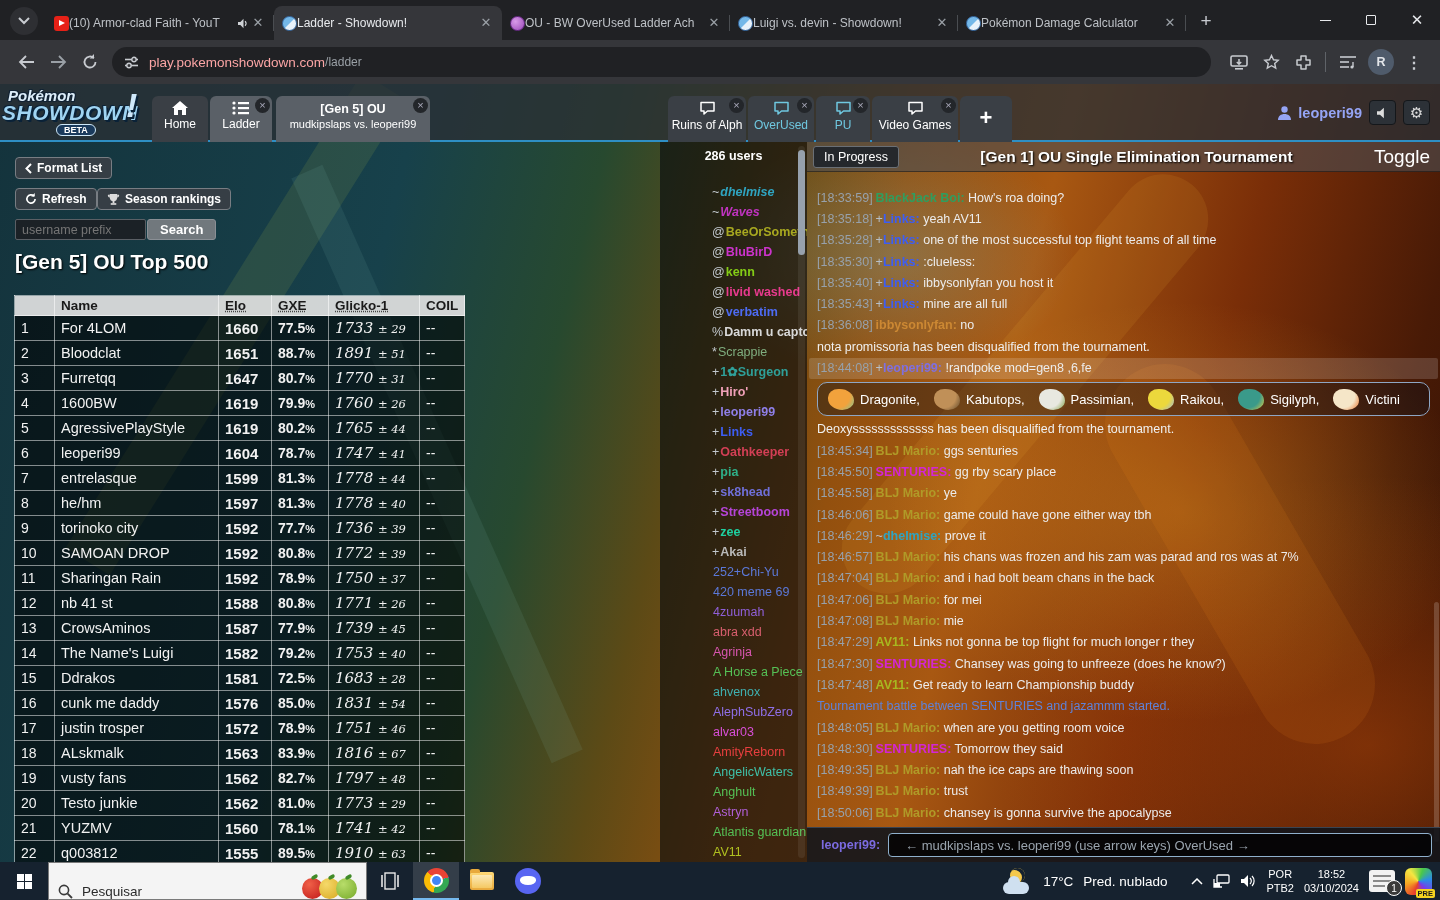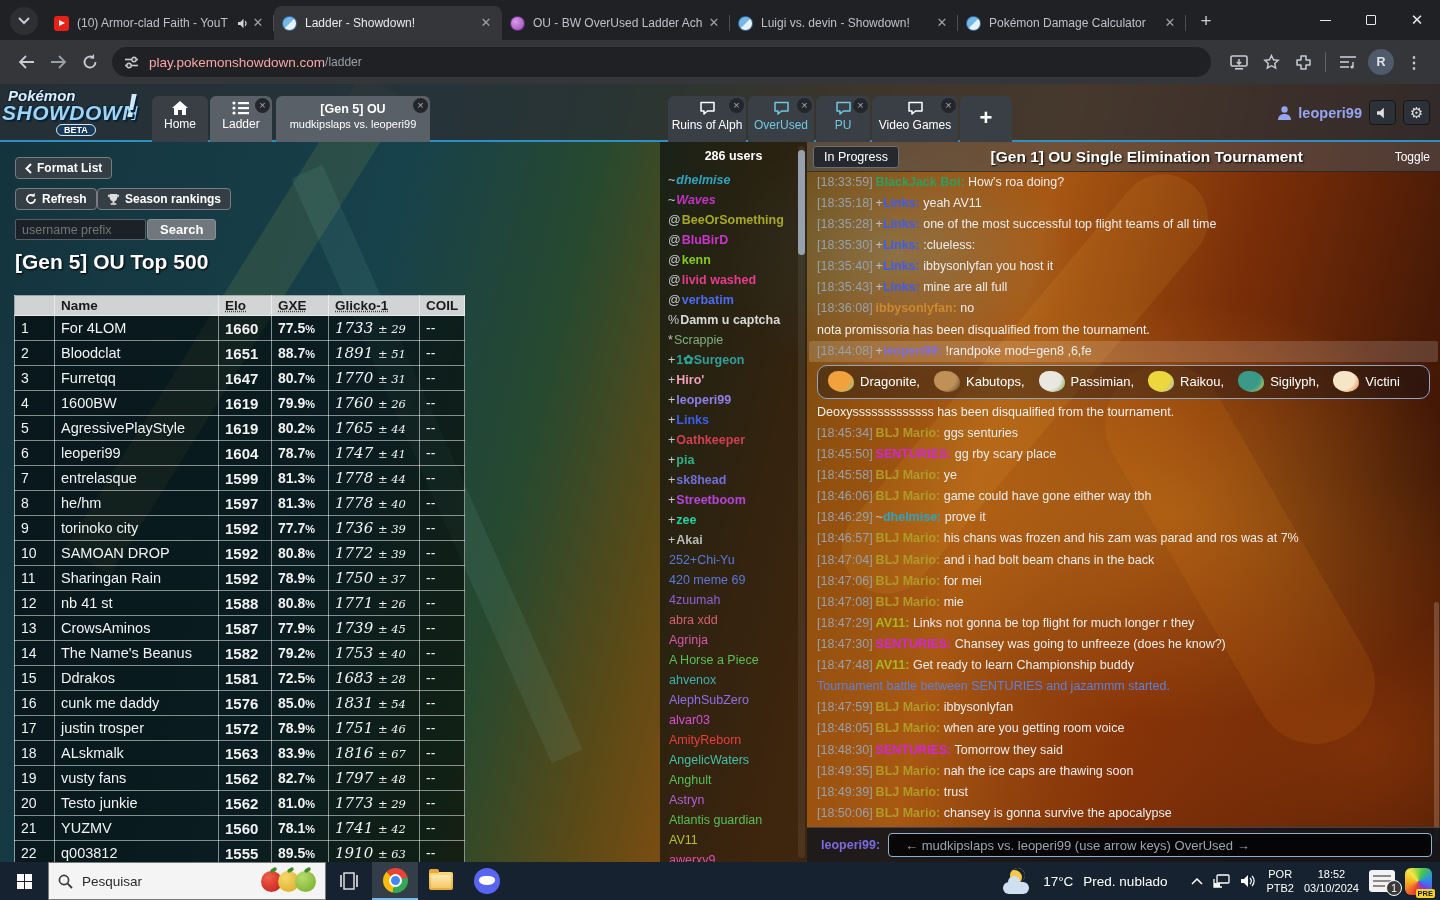--- a/index.html
+++ b/index.html
@@ -8,21 +8,21 @@
   svg { display:block; }
 
   
   #tabstrip { height:40px; background:#202124; display:flex; align-items:flex-end; position:relative; }
   .tabsearch { width:28px; height:28px; border-radius:50%; background:#2e2f33; margin:0 8px 5px 10px;
                display:flex; align-items:center; justify-content:center; }
   .btab { width:228px; height:34px; display:flex; align-items:center; padding:0 8px;
           color:#bdc1c6; font-size:12px; position:relative; }
   .btab .sep { position:absolute; right:0; top:9px; height:16px; width:1px; background:#4a4d51; }
   .btab.active { background:#35363a; border-radius:8px 8px 0 0; color:#e8eaed; }
-  .btab .title { flex:1; white-space:nowrap; overflow:hidden; margin-left:8px; }
+  .btab .title { flex:1; white-space:nowrap; overflow:hidden; }
   .btab .close { width:16px; height:16px; border-radius:50%; text-align:center; line-height:15px;
                  color:#9aa0a6; font-size:13px; flex:none; }
   .fav { width:15px; height:15px; flex:none; }
   .fav-youtube { background:#e62117; border-radius:3px; position:relative; }
   .fav-youtube::after { content:""; position:absolute; left:5px; top:4px; border-left:6px solid #fff;
                         border-top:3.5px solid transparent; border-bottom:3.5px solid transparent; }
   .fav-showdown { border-radius:50%; background:linear-gradient(135deg,#74b8e8 48%,#e8f2fa 52%);
                   border:1px solid #3a6ea8; }
   .fav-smogon { border-radius:50%; background:radial-gradient(circle at 35% 35%, #d89ae8, #9a4ab8);
                 border:1px solid #6a2a88; }
@@ -118,34 +118,34 @@
   td.c-gxe  { width:57px;font-weight:bold; }
   td.c-gxe .pct { font-size:11px; }
   td.c-glicko { width:91px; font-family:"DejaVu Serif",serif; font-style:italic; font-size:15px; }
   td.c-glicko .dev { font-size:11.5px; }
   td.c-coil { width:44px; color:#ddd; }
 
   
   #userlist { position:absolute; left:660px; top:58px; width:147px; bottom:0;
               background:rgba(6,10,15,.62); }
   #usercount { text-align:center; color:#fff; font-weight:bold; font-size:12.5px; padding-top:7px; }
-  #users { margin-top:7px; }
+  #users { margin-top:19px;padding-left:44px; }
   .uitem { height:20px; line-height:20px; padding-left:8px; font-size:12.5px; white-space:nowrap; overflow:hidden; }
   .uitem .rk { color:#c2c8ce; margin-right:1px; }
   #ulscroll { position:absolute; right:2px; top:4px; width:7px; bottom:4px; background:rgba(255,255,255,.07); border-radius:4px; }
   #ulthumb { position:absolute; right:2px; top:8px; width:7px; height:105px; background:#97a1ad; border-radius:4px; }
 
   
   #chatpanel { position:absolute; left:807px; top:58px; right:0; bottom:0; }
   #tourbar { height:30px; background:rgba(78,78,80,.62); border-bottom:1px solid rgba(0,0,0,.4);
              display:flex; align-items:center; padding:0 6px; }
   #inprogress { background:#25282c; border:1px solid #6a6f75; border-radius:3px; color:#fff;
                 font-size:12.5px; padding:3px 10px; flex:none; }
   #tourtitle { flex:1; text-align:center; color:#fff; font-weight:bold; font-size:15.5px; text-shadow:1px 1px 2px #000; }
-  #toggle { color:#fff; font-size:12px; flex:none; margin-right:4px; }
+  #toggle { color:#fff; font-size:19px; flex:none; margin-right:4px; }
   #chatlog { position:absolute; left:0; right:0; top:30px; bottom:35px; padding:0 10px 3px 10px;
              display:flex; flex-direction:column; justify-content:flex-end; overflow:hidden; }
   .cline { font-size:12.5px; line-height:21.3px; color:#ececec; white-space:nowrap; overflow:hidden; }
   .cline .ts { color:#97a1ab; }
   .cline b { margin-left:3px; }
   .cline .rk { color:#b8c0c8; font-weight:normal; }
   .cline.hl { background:rgba(255,255,255,.16); margin:0 -8px; padding:0 8px; border-radius:2px; }
   .cline.sys { color:#f0f0f0; }
   .cline.tour { color:#5f82d8; }
   #pokerow { margin:3px 0; }
@@ -160,21 +160,21 @@
   #chatinput { flex:1; height:24px; background:rgba(0,0,0,.75); border:1.5px solid #8fb0cc; border-radius:4px;
                color:#9aa4ae; font-size:13px; padding:0 16px; font-family:"Liberation Sans",sans-serif; }
   #chatscroll { position:absolute; right:1px; top:34px; width:5px; height:240px; background:rgba(255,255,255,.18); border-radius:3px; top:460px; }
 
   
   #taskbar { height:38px; background:#16222f; display:flex; align-items:stretch; position:relative; }
   .tbitem { display:flex; align-items:center; justify-content:center; }
   #startbtn { width:48px; }
   .winlogo { width:15px; height:15px; display:grid; grid-template-columns:7px 7px; grid-template-rows:7px 7px; gap:1px; }
   .winlogo i { background:#fff; }
-  #searchbox { width:278px; background:#f4f4f4; border:1px solid #7a7a7a; display:flex; align-items:center; padding:0 9px; }
+  #searchbox { width:319px; background:#f4f4f4; border:1px solid #7a7a7a; display:flex; align-items:flex-end; padding:0 9px; }
   #searchbox .ph { color:#2a2a2a; font-size:13.5px; margin-left:9px; flex:1; }
   .apple { width:21px; height:21px; border-radius:50%; position:relative; margin-left:-4px; flex:none; }
   .apple::after { content:""; position:absolute; top:-3px; left:9px; width:7px; height:4px; background:#3f8a28;
                   border-radius:60% 40%; transform:rotate(-25deg); }
   .ap1 { background:radial-gradient(circle at 35% 30%,#f06048,#c01818); }
   .ap2 { background:radial-gradient(circle at 35% 30%,#f5d96a,#d8a820); }
   .ap3 { background:radial-gradient(circle at 35% 30%,#b8dd6a,#74a828); }
   .tkicon { width:46px; }
   #chrome-task { background:rgba(255,255,255,.13); border-bottom:2.5px solid #76b9ed; }
   .chromeball { width:25px; height:25px; border-radius:50%;
@@ -551,21 +551,21 @@
           <tr>
             <td class="c-rank">13</td>
             <td class="c-name">CrowsAminos</td>
             <td class="c-elo">1587</td>
             <td class="c-gxe">77.9<span class="pct">%</span></td>
             <td class="c-glicko">1739 <span class="dev">± 45</span></td>
             <td class="c-coil">--</td>
           </tr>
           <tr>
             <td class="c-rank">14</td>
-            <td class="c-name">The Name's Beanus</td>
+            <td class="c-name">The Name's Luigi</td>
             <td class="c-elo">1582</td>
             <td class="c-gxe">79.2<span class="pct">%</span></td>
             <td class="c-glicko">1753 <span class="dev">± 40</span></td>
             <td class="c-coil">--</td>
           </tr>
           <tr>
             <td class="c-rank">15</td>
             <td class="c-name">Ddrakos</td>
             <td class="c-elo">1581</td>
             <td class="c-gxe">72.5<span class="pct">%</span></td>
@@ -714,21 +714,20 @@
         <div class="cline"><span class="ts">[18:46:06]</span><b style="color: rgb(176, 154, 40);">BLJ Mario:</b><span> game could have gone either way tbh</span></div>
         <div class="cline"><span class="ts">[18:46:29]</span><b style="color: rgb(47, 164, 192);"><span class="rk">~</span>dhelmise:</b><span> prove it</span></div>
         <div class="cline"><span class="ts">[18:46:57]</span><b style="color: rgb(176, 154, 40);">BLJ Mario:</b><span> his chans was frozen and his zam was parad and ros was at 7%</span></div>
         <div class="cline"><span class="ts">[18:47:04]</span><b style="color: rgb(176, 154, 40);">BLJ Mario:</b><span> and i had bolt beam chans in the back</span></div>
         <div class="cline"><span class="ts">[18:47:06]</span><b style="color: rgb(176, 154, 40);">BLJ Mario:</b><span> for mei</span></div>
         <div class="cline"><span class="ts">[18:47:08]</span><b style="color: rgb(176, 154, 40);">BLJ Mario:</b><span> mie</span></div>
         <div class="cline"><span class="ts">[18:47:29]</span><b style="color: rgb(168, 184, 32);">AV11:</b><span> Links not gonna be top flight for much longer r they</span></div>
         <div class="cline"><span class="ts">[18:47:30]</span><b style="color: rgb(212, 38, 212);">SENTURIES:</b><span> Chansey was going to unfreeze (does he know?)</span></div>
         <div class="cline"><span class="ts">[18:47:48]</span><b style="color: rgb(168, 184, 32);">AV11:</b><span> Get ready to learn Championship buddy</span></div>
         <div class="cline tour">Tournament battle between SENTURIES and jazammm started.</div>
-        <div class="cline"><span class="ts">[18:47:59]</span><b style="color: rgb(176, 154, 40);">BLJ Mario:</b><span> ibbysonlyfan</span></div>
         <div class="cline"><span class="ts">[18:48:05]</span><b style="color: rgb(176, 154, 40);">BLJ Mario:</b><span> when are you getting room voice</span></div>
         <div class="cline"><span class="ts">[18:48:30]</span><b style="color: rgb(212, 38, 212);">SENTURIES:</b><span> Tomorrow they said</span></div>
         <div class="cline"><span class="ts">[18:49:35]</span><b style="color: rgb(176, 154, 40);">BLJ Mario:</b><span> nah the ice caps are thawing soon</span></div>
         <div class="cline"><span class="ts">[18:49:39]</span><b style="color: rgb(176, 154, 40);">BLJ Mario:</b><span> trust</span></div>
         <div class="cline"><span class="ts">[18:50:06]</span><b style="color: rgb(176, 154, 40);">BLJ Mario:</b><span> chansey is gonna survive the apocalypse</span></div>
       </div>
     <div id="chatscroll"></div>
     <div id="chatinputrow">
       <span id="chatlabel">leoperi99:</span>
       <input id="chatinput" value="← mudkipslaps vs. leoperi99 (use arrow keys) OverUsed →" style="">

